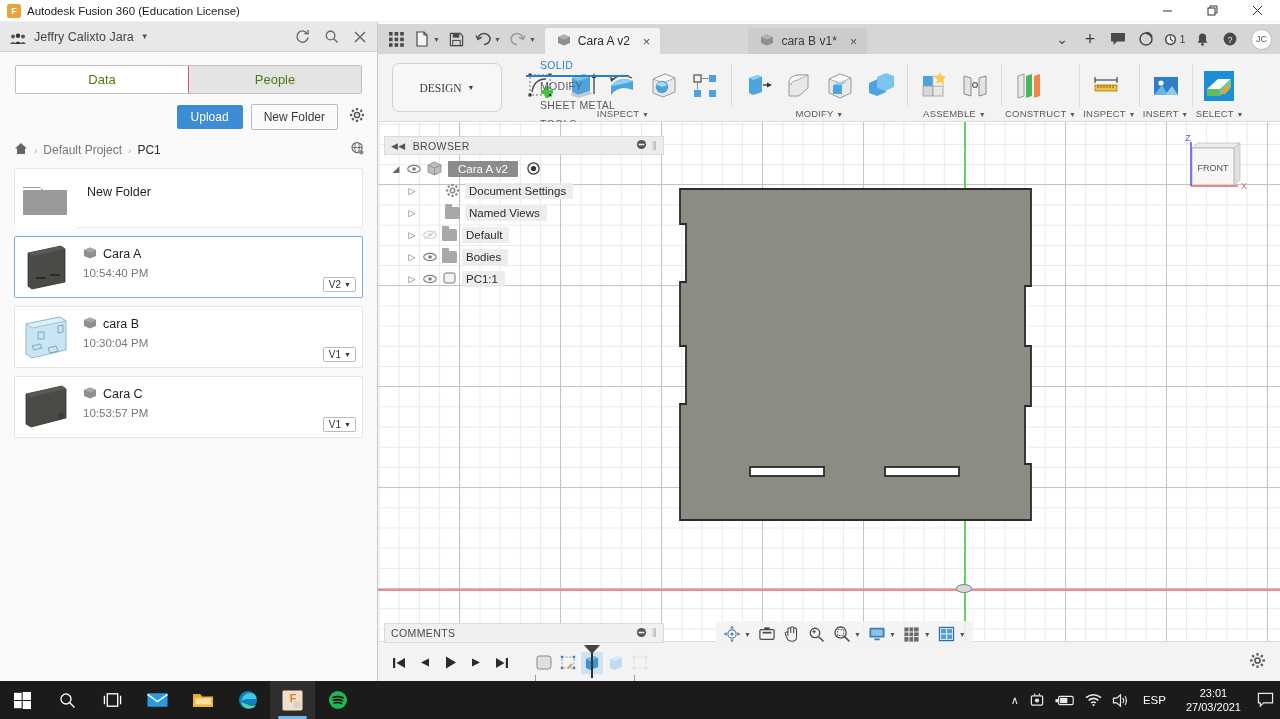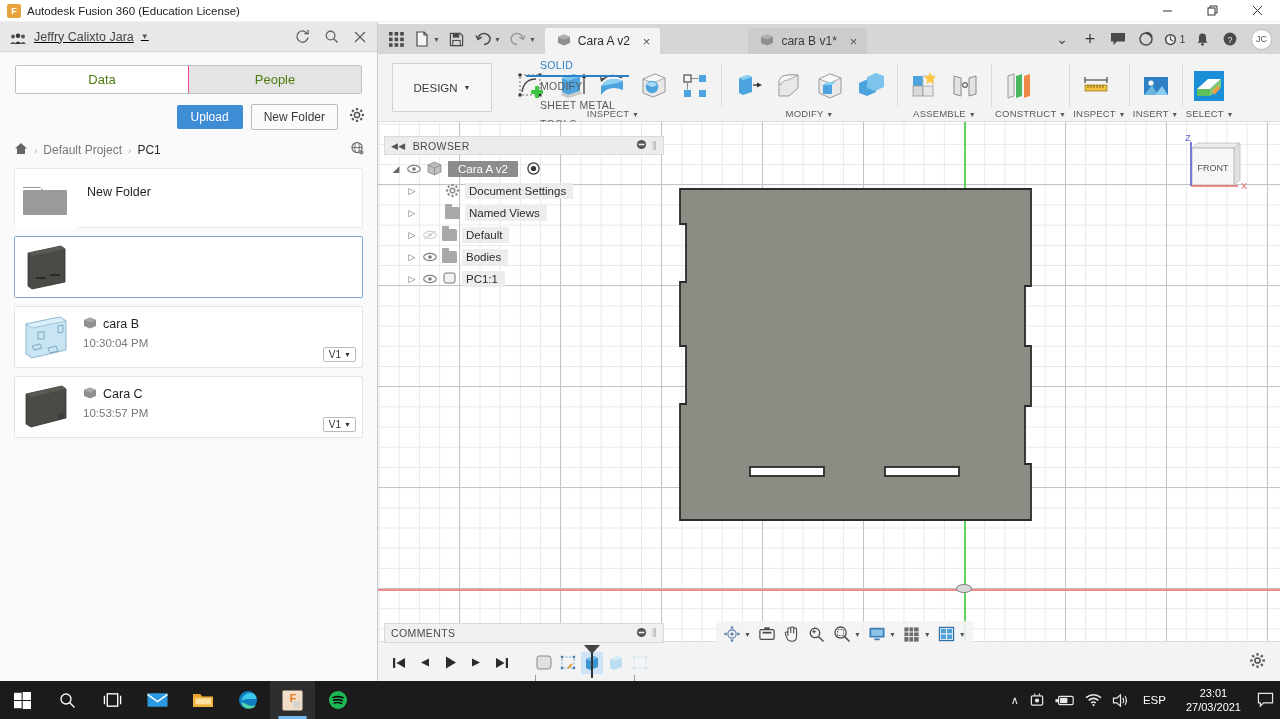--- a/index.html
+++ b/index.html
@@ -31,21 +31,21 @@
     justify-content: center; color: #333;
   }
 
   
   .datapanel {
     position: absolute; left: 0; top: 22px; width: 378px; height: 659px;
     background: #fafafa; border-right: 1px solid #c8c8c8;
   }
   .dp-head {
     height: 30px; background: #e8e8e8; display: flex; align-items: center;
-    padding: 0 10px; border-bottom: 1px solid #d5d5d5; text-decoration: underline;
+    padding: 0 10px; border-bottom: 1px solid #d5d5d5;
   }
   .dp-people-icon { width: 16px; height: 12px; position: relative; margin-right: 8px; }
   .dp-user { font-size: 12.5px; color: #444; }
   .dp-caret { margin-left: 7px; font-size: 8px; color: #555; }
   .dp-head-actions { margin-left: auto; display: flex; align-items: center; gap: 14px; }
   .icon-btn { color: #666; display: flex; align-items: center; justify-content: center; cursor: pointer; }
 
   .dp-tabs {
     margin: 13px 15px 0 15px; display: flex;
     border: 1px solid #c0c0c0; border-radius: 2px; overflow: hidden;
@@ -136,24 +136,24 @@
     border: 1px solid #bbb; font-size: 9px; color: #555;
     display: flex; align-items: center; justify-content: center; margin-left: 6px; cursor: pointer;
   }
 
   
   .ribbon {
     height: 68px; background: #f3f3f3; display: flex; align-items: stretch;
     border-bottom: 1px solid #dcdcdc; position: relative;
   }
   .design-box {
-    width: 100px; margin: 9px 10px 9px 14px; border: 1px solid #d2d2d2;
-    background: #f7f7f7; border-radius: 1px;
+    width: 110px; margin: 9px 10px 9px 14px; border: 1px solid #d2d2d2;
+    background: #f7f7f7; border-radius: 7px;
     display: flex; align-items: center; justify-content: center;
-    font-size: 11.5px; color: #3a3a3a; cursor: pointer;
+    font-size: 11.5px; color: #3a3a3a; cursor: pointer; font-family: Liberation Serif, serif;
   }
   .ribtabs {
     position: absolute; left: 148px; top: 2px; display: flex; gap: 0;
     font-size: 10.5px; letter-spacing: .3px; flex-direction: column;
   }
   .ribtab { padding: 3px 14px 4px 14px; color: #5a5a5a; cursor: pointer; }
   .ribtab.active { color: #2a7fc9; border-bottom: 2px solid #2a7fc9; }
 
   .rgroup { display: flex; flex-direction: column; justify-content: flex-end; padding-bottom: 2px; }
   .rgicons { display: flex; align-items: flex-end; gap: 1px; padding: 0 3px; }
@@ -404,20 +404,36 @@
       </div>
 
       <div class="dp-item selected">
         <div class="dp-thumb">
           <svg width="56" height="54" viewBox="0 0 56 54">
             <path d="M10,13 L43,6 L47,9 L47,42 L14,49 L10,46 Z" fill="#4a4a46" stroke="#33332f" stroke-width=".8"></path>
             <path d="M10,13 L43,6 L47,9 L14,16 Z" fill="#5a5a55"></path>
             <rect x="18" y="37" width="10" height="2" fill="#2a2a28"></rect>
             <rect x="32" y="34" width="10" height="2" fill="#2a2a28"></rect>
           </svg>
+        </div>
+        <div class="dp-body">
+          <div class="dp-row1">
+            <span>
+              <svg width="14" height="13" viewBox="0 0 14 13">
+                  <path d="M1,4 L7,1.5 L13,4 L13,10 L7,12.5 L1,10 Z" fill="#8f8f8f"></path>
+                  <path d="M1,4 L7,6.5 L13,4 L7,1.5 Z" fill="#a8a8a8"></path>
+                </svg>
+            </span>
+            <span class="dp-name">Cara A</span>
+          </div>
+          <div class="dp-time">10:54:40 PM</div>
+          <div class="dp-ver">
+            <span>V2</span>
+            <span style="font-size:7px">▼</span>
+          </div>
         </div>
       </div>
 
       <div class="dp-item">
         <div class="dp-thumb">
           <svg width="56" height="54" viewBox="0 0 56 54">
             <path d="M8,14 L42,7 L48,11 L48,40 L14,48 L8,44 Z" fill="#c9e4f2" stroke="#7aa9c4" stroke-width=".8"></path>
             <path d="M8,14 L42,7 L48,11 L14,18 Z" fill="#dcf0fa" stroke="#7aa9c4" stroke-width=".6"></path>
             <rect x="20" y="22" width="6" height="7" fill="none" stroke="#5c90b0" stroke-width=".7"></rect>
             <path d="M14,36 L22,34 L24,38 L16,40 Z" fill="none" stroke="#5c90b0" stroke-width=".7"></path>

